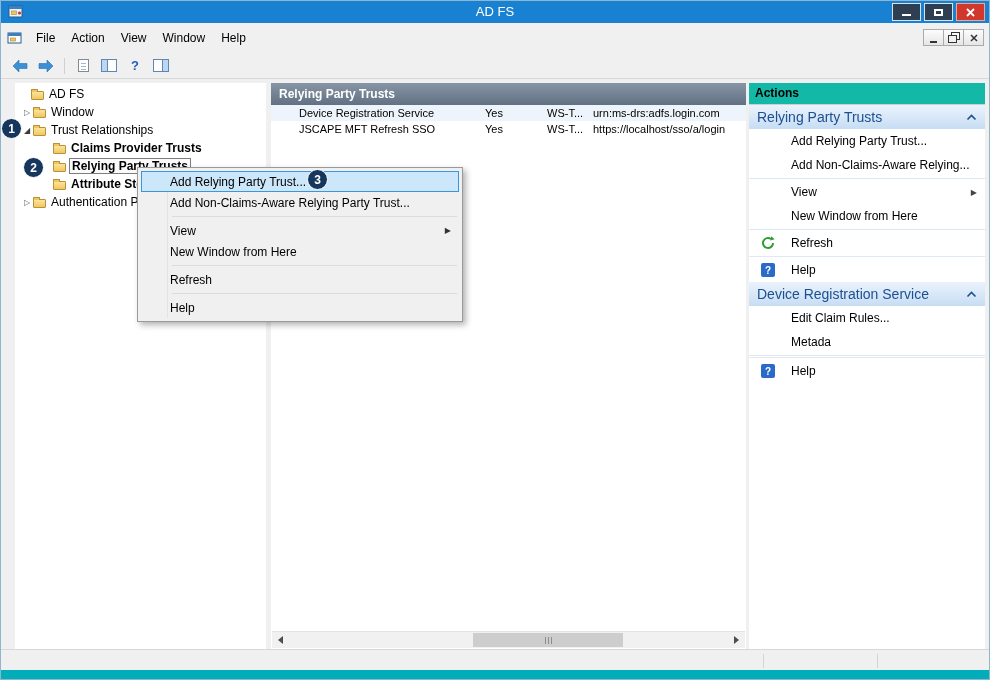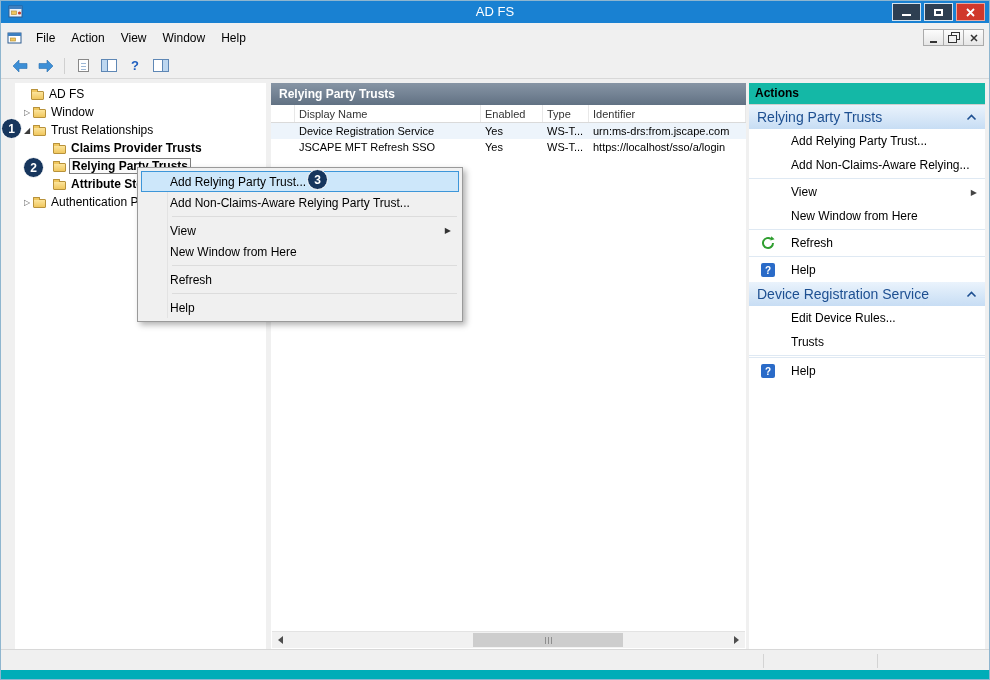--- a/index.html
+++ b/index.html
@@ -209,33 +209,26 @@
     </div>
     <div class="tree-row row-l1">
       <span class="expander">▷</span>
       <span class="folder"></span>
       <span>Authentication Policies</span>
     </div>
   </div>
 
   <div class="results">
     <div class="results-header">Relying Party Trusts</div>
-    <div class="thead">
-      <span class="c0"></span>
-      <span class="c1">Display Name</span>
-      <span class="c2">Enabled</span>
-      <span class="c3">Type</span>
-      <span class="c4">Identifier</span>
-    </div>
     <div class="trow selected">
       <span class="c0"></span>
       <span class="c1">Device Registration Service</span>
       <span class="c2">Yes</span>
       <span class="c3">WS-T...</span>
-      <span class="c4">urn:ms-drs:from.jscape.com</span>
+      <span class="c4">urn:ms-drs:adfs.login.com</span>
     </div>
     <div class="trow">
       <span class="c0"></span>
       <span class="c1">JSCAPE MFT Refresh SSO</span>
       <span class="c2">Yes</span>
       <span class="c3">WS-T...</span>
       <span class="c4">https://localhost/sso/a/login</span>
     </div>
     <div class="hscroll">
       <span class="sb-btn">
@@ -291,24 +284,24 @@
       <span>Help</span>
     </div>
 
     <div class="sec-header">
       <span>Device Registration Service</span>
       <svg class="chev" width="11" height="7" viewBox="0 0 11 7">
           <path d="M1.5 5.5 L5.5 1.5 L9.5 5.5" fill="none" stroke="#1D4F91" stroke-width="1.6"></path>
         </svg>
     </div>
     <div class="a-item">
-      <span>Edit Device Rules...</span>
-    </div>
-    <div class="a-item">
-      <span>Trusts</span>
+      <span>Edit Claim Rules...</span>
+    </div>
+    <div class="a-item">
+      <span>Metada</span>
     </div>
     <div class="a-sep"></div>
     <div class="a-sep"></div>
     <div class="a-item">
       <span class="help-badge a-ico">?</span>
       <span>Help</span>
     </div>
   </div>
 
   <div class="cmenu">

